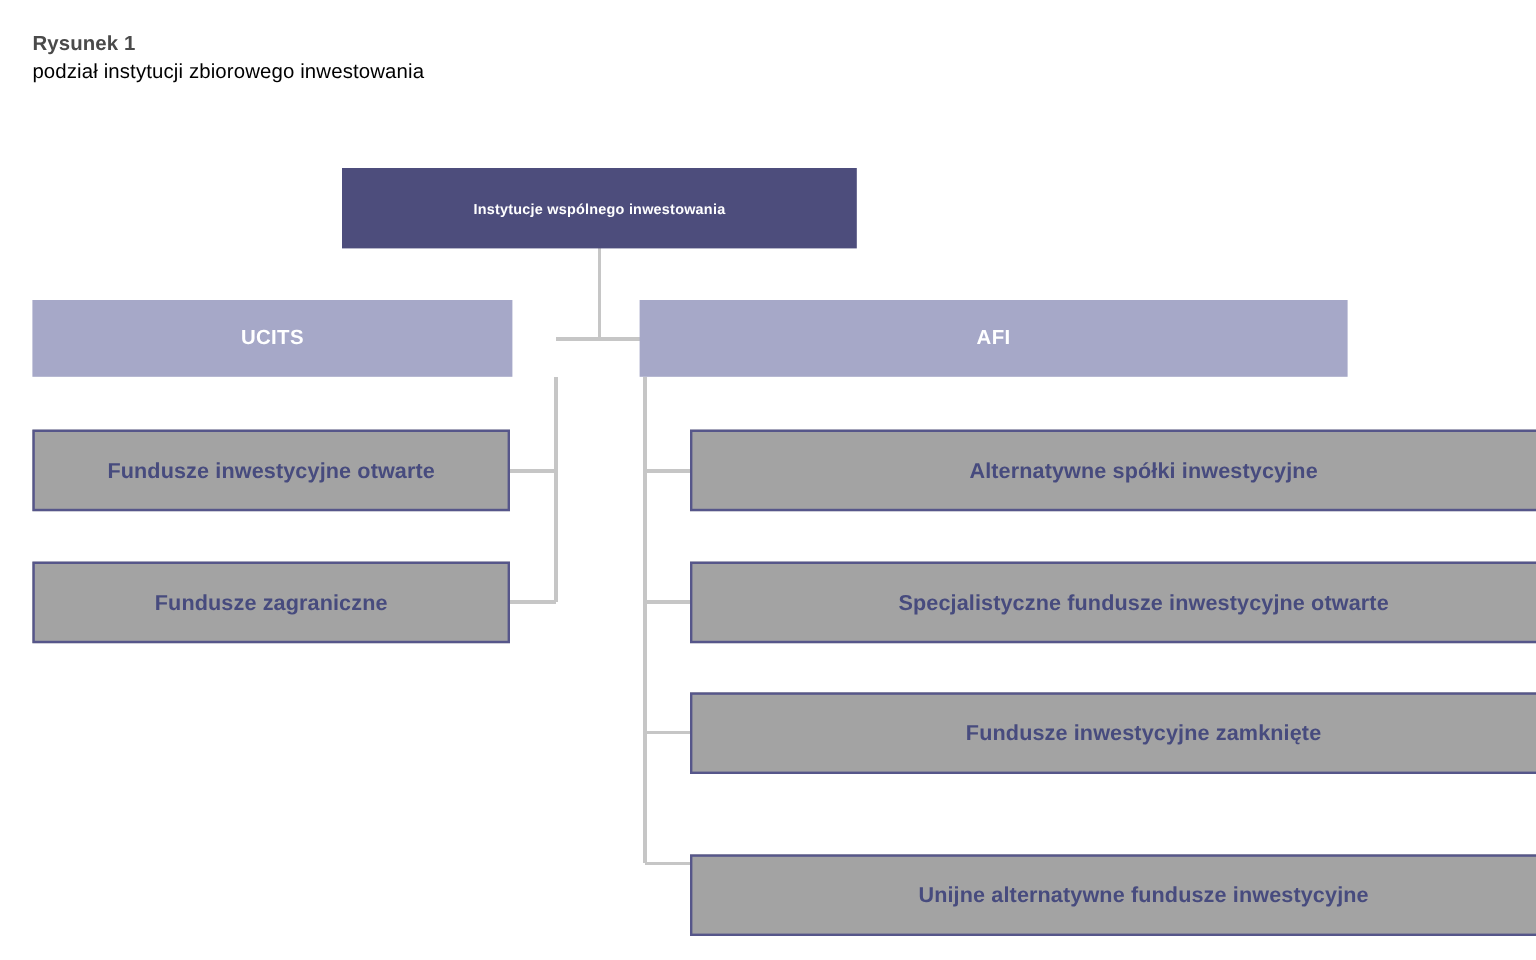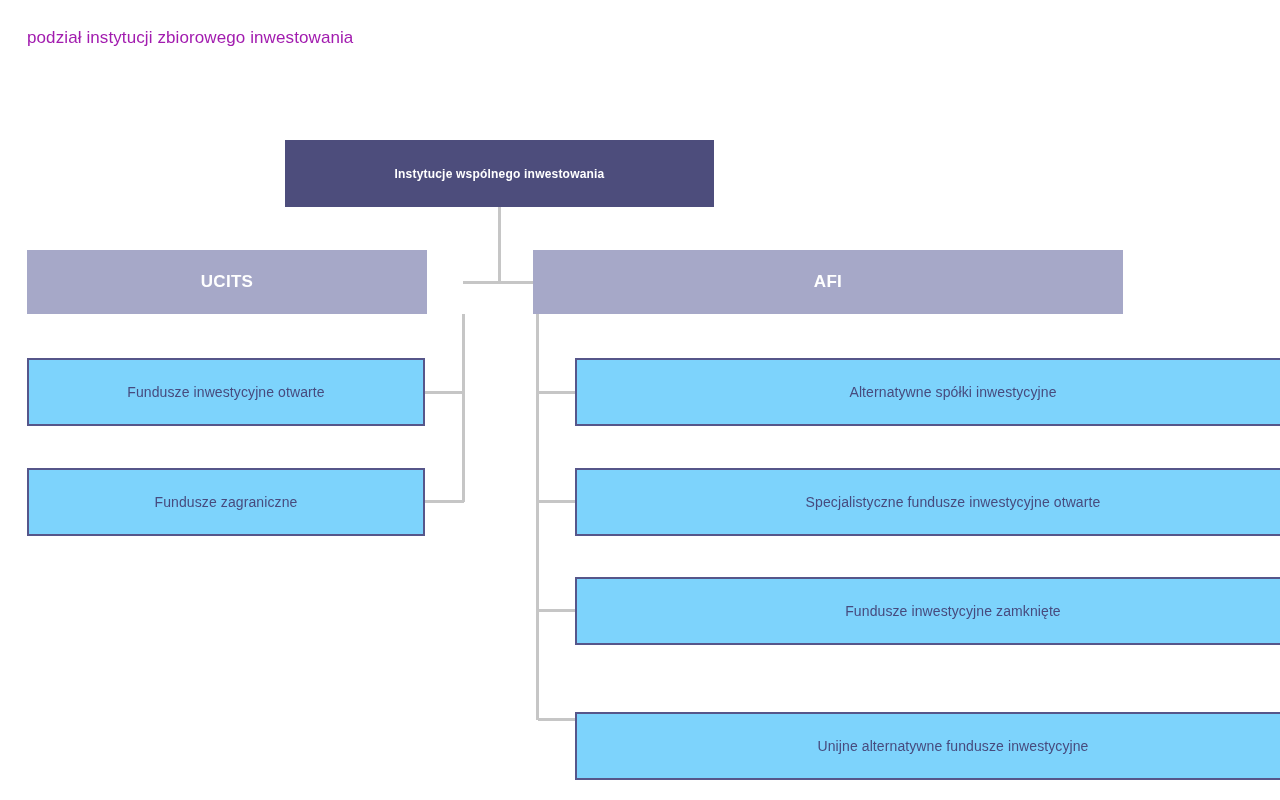--- a/index.html
+++ b/index.html
@@ -26,21 +26,21 @@
   .caption-title {
     font-size: 17px;
     font-weight: bold;
     color: #4a4a4a;
     line-height: 22px;
     letter-spacing: 0.1px;
   }
   .caption-sub {
     font-size: 17px;
     font-weight: normal;
-    color: #a21caf;
+    color: #000000;
     line-height: 24px;
     letter-spacing: 0.1px;
   }
 
   
   .diagram {
     position: absolute;
     left: 0;
     top: 0;
     width: 1280px;
@@ -94,25 +94,25 @@
   }
   .node-cat.afi {
     left: 533px;
     top: 250px;
     width: 590px;
     height: 64px;
   }
 
   
   .node-leaf {
-    background: #7dd3fc;
+    background: #a3a3a3;
     border: 2px solid #56568a;
     color: #474b7e;
-    font-size: 14px;
-    font-weight: normal;
+    font-size: 18px;
+    font-weight: bold;
     letter-spacing: 0.1px;
   }
   .node-leaf.left {
     left: 27px;
     width: 398px;
     height: 68px;
   }
   .node-leaf.right {
     left: 575px;
     width: 756px;
@@ -120,20 +120,21 @@
   }
   .row-1 { top: 358px; }
   .row-2 { top: 468px; }
   .row-3 { top: 577px; }
   .row-4 { top: 712px; text-align: right; }
 </style>
 </head>
 <body>
 
 <div class="caption">
+  <div class="caption-title">Rysunek 1</div>
   <div class="caption-sub">podział instytucji zbiorowego inwestowania</div>
 </div>
 
 <div class="diagram">
 
   <svg class="connectors" viewBox="0 0 1280 800" width="1280" height="800" xmlns="http://www.w3.org/2000/svg">
     <g stroke="#c6c6c6" stroke-width="3" fill="none" shape-rendering="crispEdges">
 
       <path d="M 499.5 207 L 499.5 282.5"></path>
 

